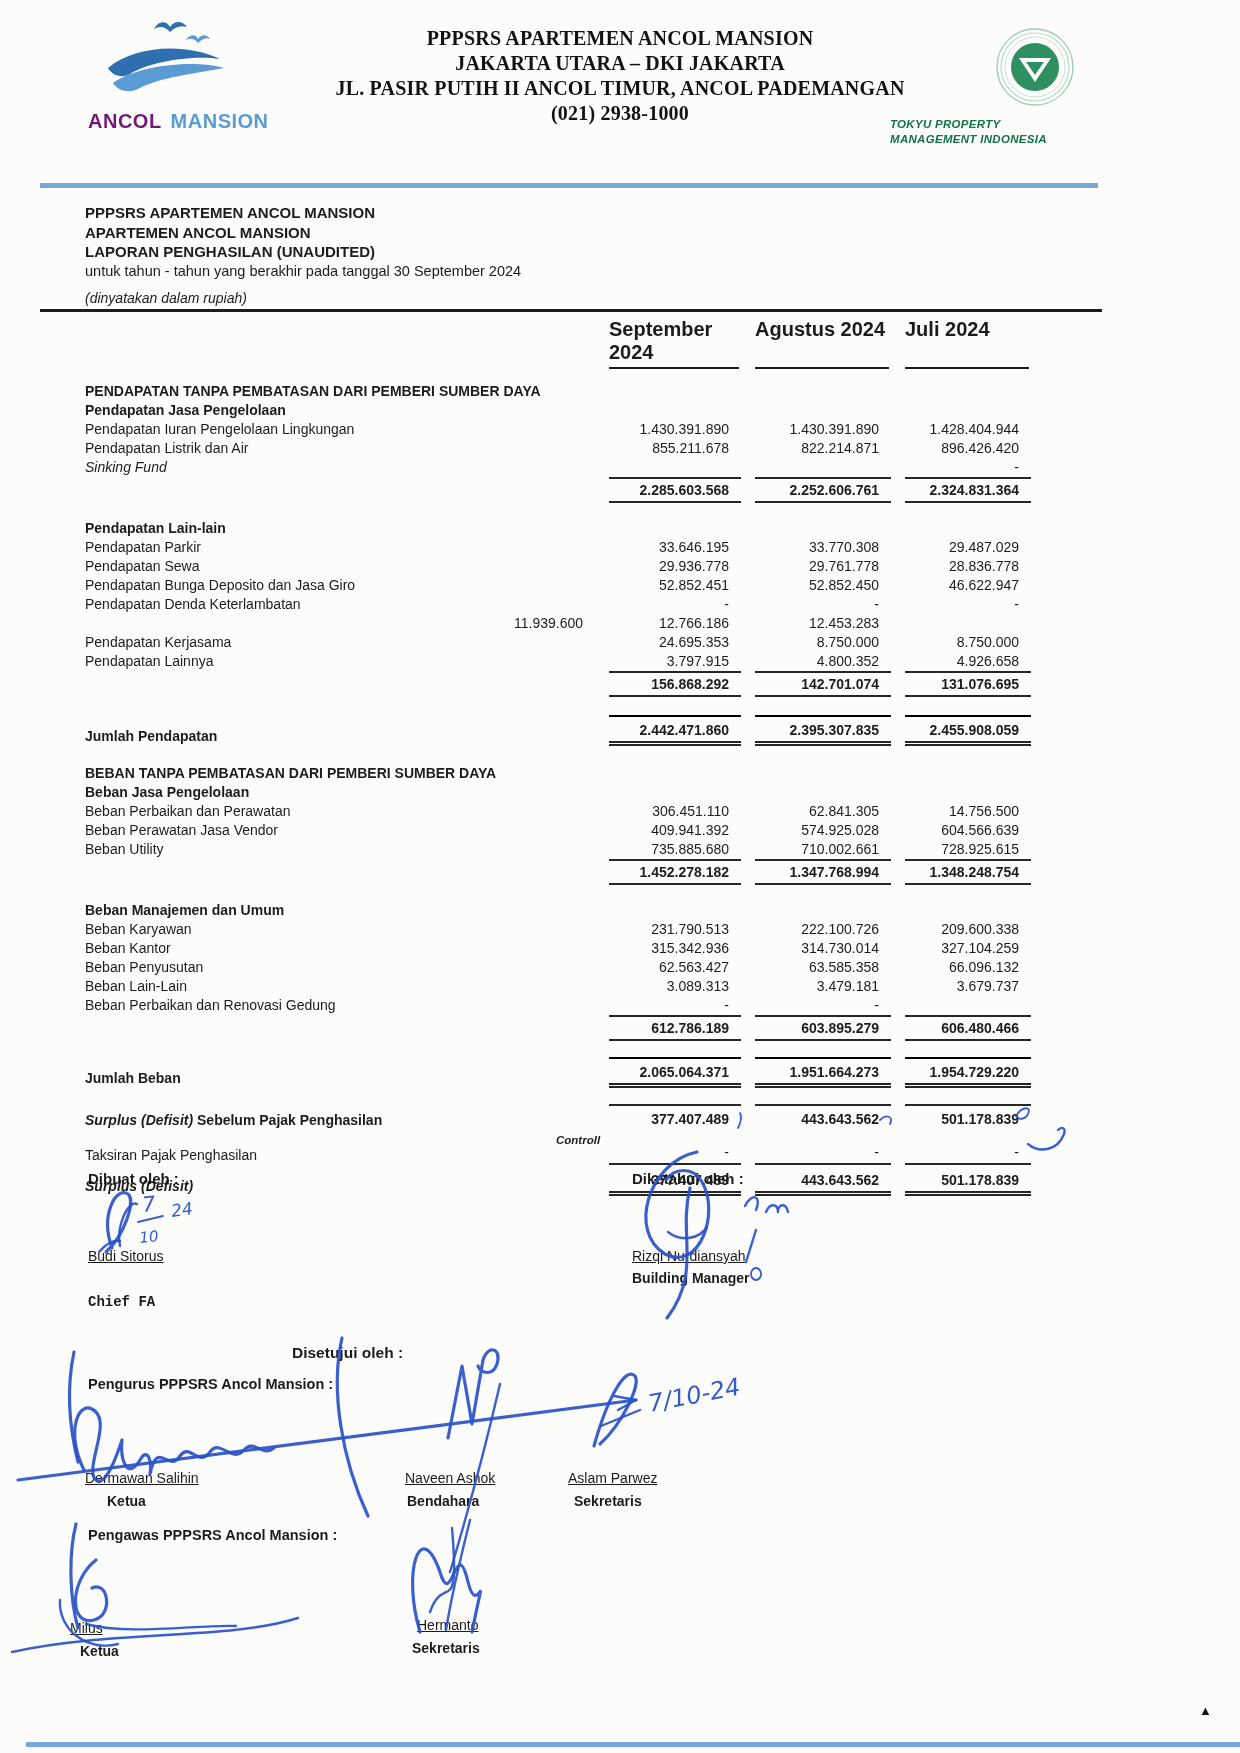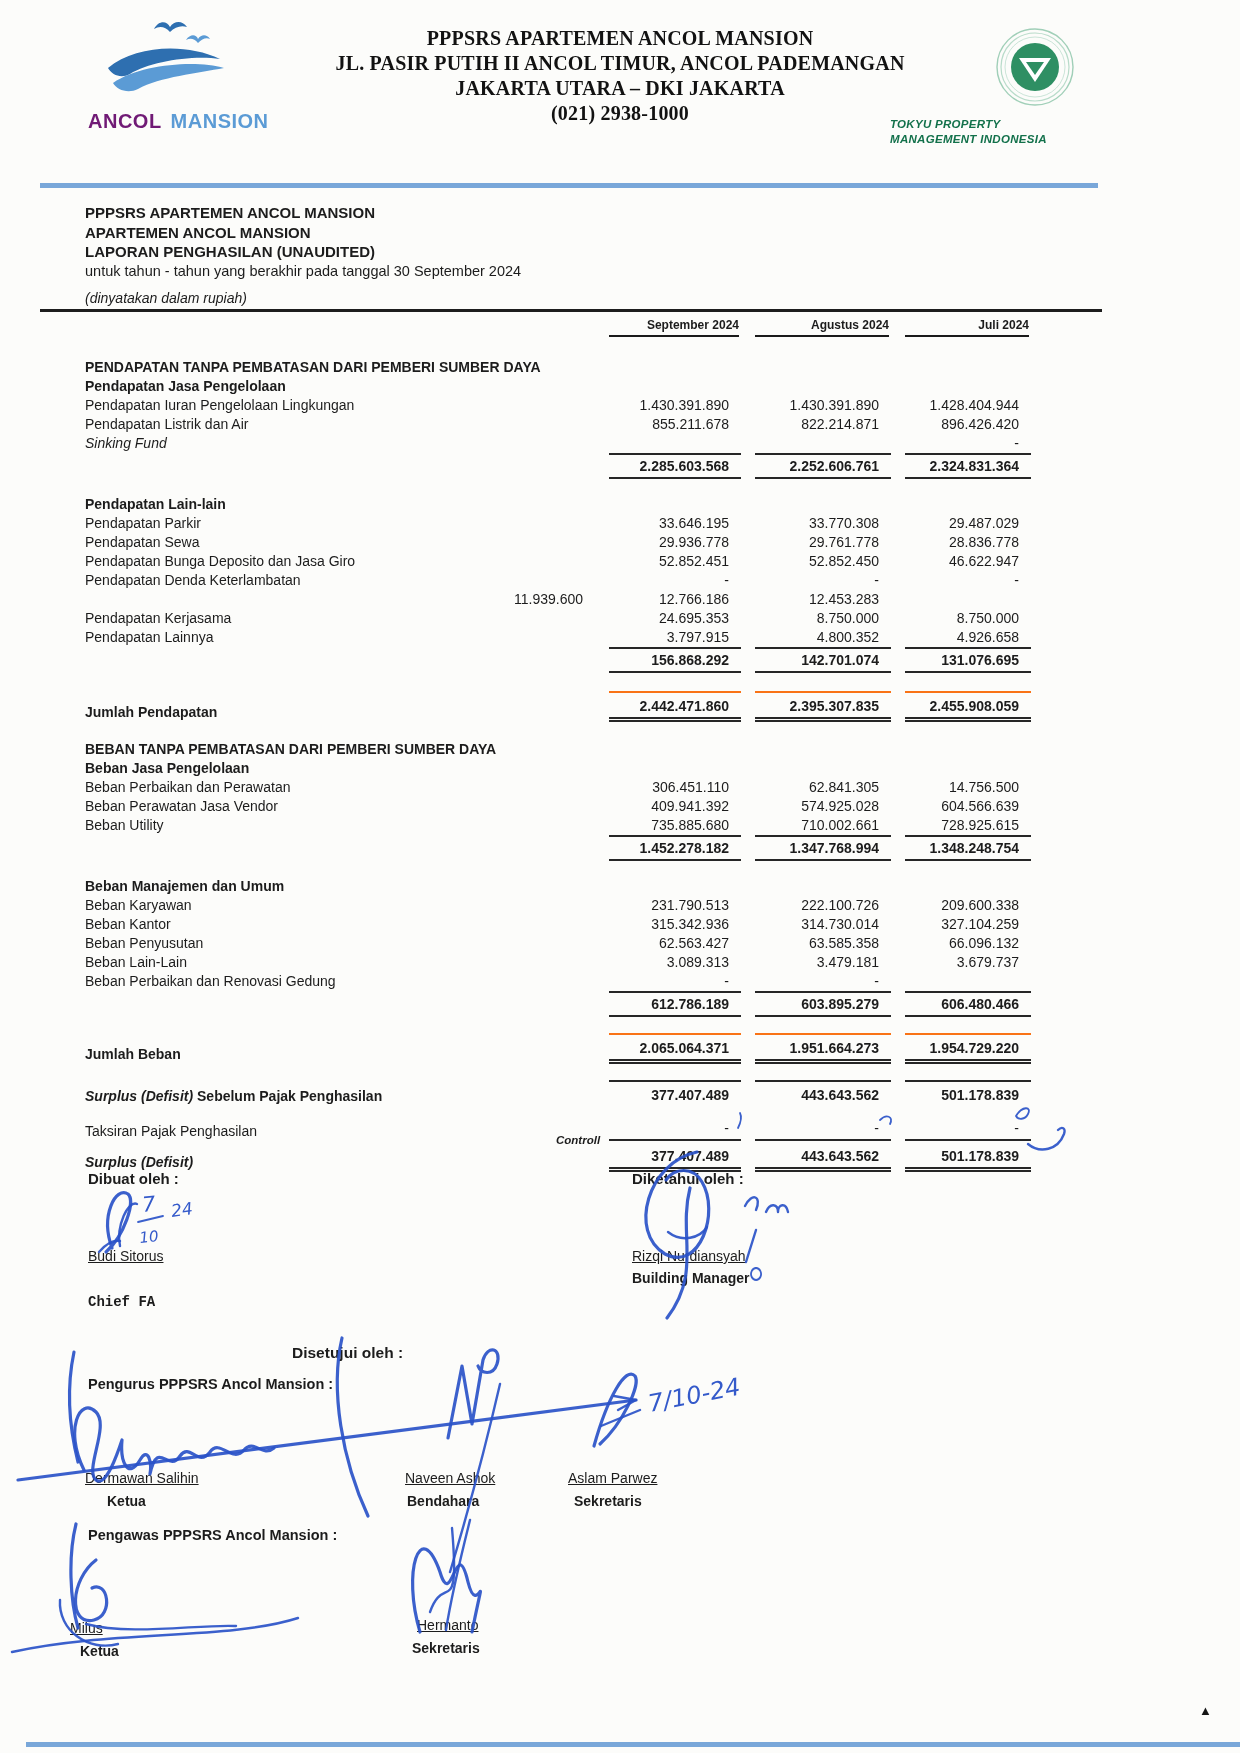--- a/index.html
+++ b/index.html
@@ -18,33 +18,33 @@
   .rule-blue-bottom{position:absolute;left:26px;top:1742px;width:1214px;height:5px;background:#79a7d9;}
   
   .title-block{position:absolute;left:85px;top:203px;}
   .title-block .t{font-size:15px;font-weight:bold;line-height:19.5px;white-space:nowrap;}
   .title-block .s{font-size:14.5px;font-weight:normal;line-height:19.5px;white-space:nowrap;}
   .currency-note{position:absolute;left:85px;top:290px;font-size:14px;font-style:italic;}
   .rule-black{position:absolute;left:40px;top:309px;width:1062px;height:3px;background:#1d1d1d;}
   
   .fin-table{position:absolute;left:85px;top:314px;width:946px;}
   .thead{display:grid;grid-template-columns:510px 146px 150px 140px;margin-bottom:9px;}
-  .thead .hcell{text-align:right;font-weight:bold;font-size:12px;padding:4px 0 3px 0;
-                border-bottom:2.5px solid #1a1a1a;margin:0 2px 12px 14px;}
+  .thead .hcell{text-align:left;font-weight:bold;font-size:20px;padding:4px 0 3px 0;
+                border-bottom:2.5px solid #1a1a1a;margin:0 2px 4px 14px;}
   .trow{display:grid;grid-template-columns:510px 146px 150px 140px;align-items:end;}
   .trow .lbl{font-size:14px;line-height:19px;white-space:nowrap;}
   .trow .lbl .it{font-style:italic;font-weight:inherit;margin-top:36px;}
   .trow .val{text-align:right;font-size:14px;line-height:19px;padding-right:12px;}
   .trow.section .lbl{font-weight:bold;}
   .trow.item-italic .lbl{font-style:italic;}
   .trow.subtotal .val{font-weight:bold;line-height:21px;margin-left:14px;
                       border-top:2px solid #262626;border-bottom:2px solid #262626;padding-top:1px;}
   .trow.total .lbl{font-weight:bold;}
   .trow.total .val{font-weight:bold;line-height:22px;margin-left:14px;
-                   border-top:2px solid #f97316;border-bottom:5px double #262626;padding-top:2px;}
+                   border-top:2px solid #000000;border-bottom:5px double #262626;padding-top:2px;}
   .trow.surplus-pre .lbl{font-weight:bold;}
   .trow.surplus-pre .val{font-weight:bold;line-height:22px;margin-left:14px;border-top:2px solid #262626;padding-top:2px;}
   .trow.taksiran .val{line-height:21px;margin-left:14px;border-bottom:2px solid #262626;}
   .trow.surplus .lbl{font-weight:bold;font-style:italic;}
   .trow.surplus .val{font-weight:bold;line-height:22px;margin-left:14px;border-bottom:5px double #262626;}
   
   .control-note{position:absolute;left:556px;top:1134px;font-size:11.5px;font-weight:bold;font-style:italic;}
   .so-head{position:absolute;font-size:15px;font-weight:bold;white-space:nowrap;}
   .so-name{position:absolute;font-size:14px;text-decoration:underline;white-space:nowrap;}
   .so-title{position:absolute;font-size:14px;font-weight:bold;white-space:nowrap;}
@@ -65,22 +65,22 @@
       <path d="M66,13 C71,4 79,5 82,11 C86,5 94,4 99,11 C93,9 87,11 82,16 C77,10 71,10 66,13 Z" fill="#2e6fb0"></path>
       <path d="M98,24 C102,18 108,18 110,23 C113,18 119,18 122,23 C118,21 114,23 110,27 C106,22 102,22 98,24 Z" fill="#5b9bd5"></path>
       <path d="M20,52 C48,29 98,27 132,43 C102,39 62,46 42,58 C33,63 24,59 20,52 Z" fill="#2e6fb0"></path>
       <path d="M25,67 C53,48 108,44 136,52 C110,57 72,61 50,73 C40,78 29,74 25,67 Z" fill="#5b9bd5"></path>
     </svg>
     <div class="brand"><span class="a">ANCOL</span><span class="m">MANSION</span></div>
   </div>
 
   <div class="lh-center">
     <div class="l">PPPSRS APARTEMEN ANCOL MANSION</div>
+    <div class="l">JAKARTA UTARA – DKI JAKARTA</div>
     <div class="l">JL. PASIR PUTIH II ANCOL TIMUR, ANCOL PADEMANGAN</div>
-    <div class="l">JAKARTA UTARA – DKI JAKARTA</div>
     <div class="l">(021) 2938-1000</div>
   </div>
 
   <div class="lh-right">
     <svg width="90" height="90" viewBox="0 0 90 90" style="display:block;margin:0 auto;">
       <circle cx="45" cy="41" r="38" fill="none" stroke="#8fc7ac" stroke-width="1.4" opacity="0.85"></circle>
       <circle cx="45" cy="41" r="34" fill="none" stroke="#9bcdb5" stroke-width="1.2" opacity="0.7"></circle>
       <circle cx="45" cy="41" r="30" fill="none" stroke="#a8d4c0" stroke-width="1" opacity="0.6"></circle>
       <circle cx="45" cy="41" r="24" fill="#2e8f63"></circle>
       <path d="M45,56 L29,32 L61,32 Z" fill="#ffffff"></path>

